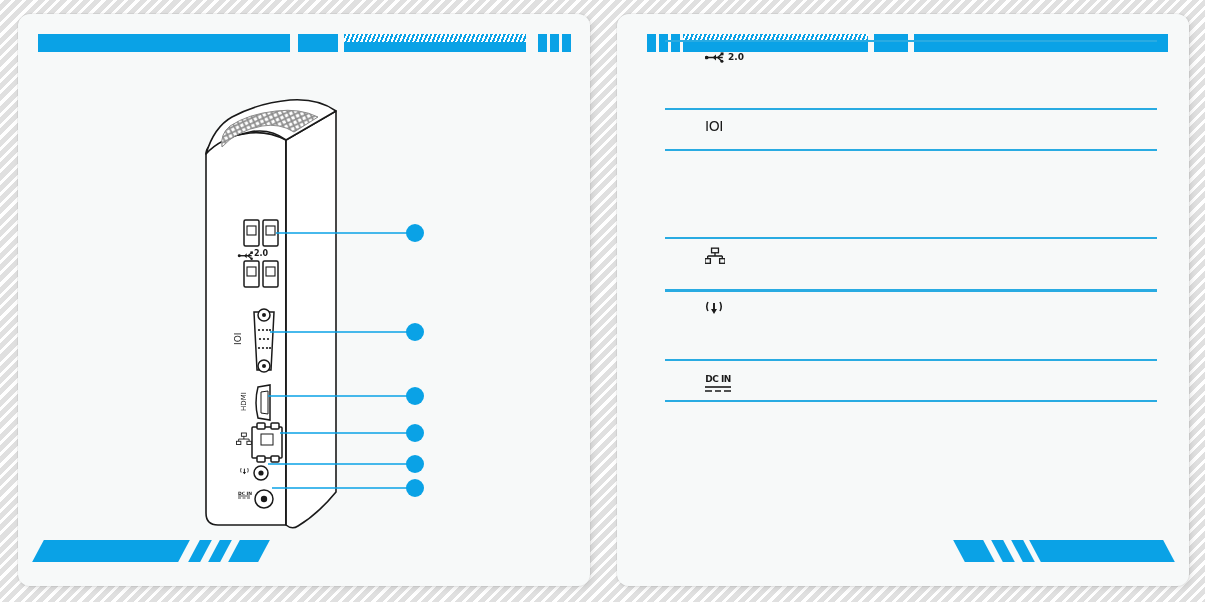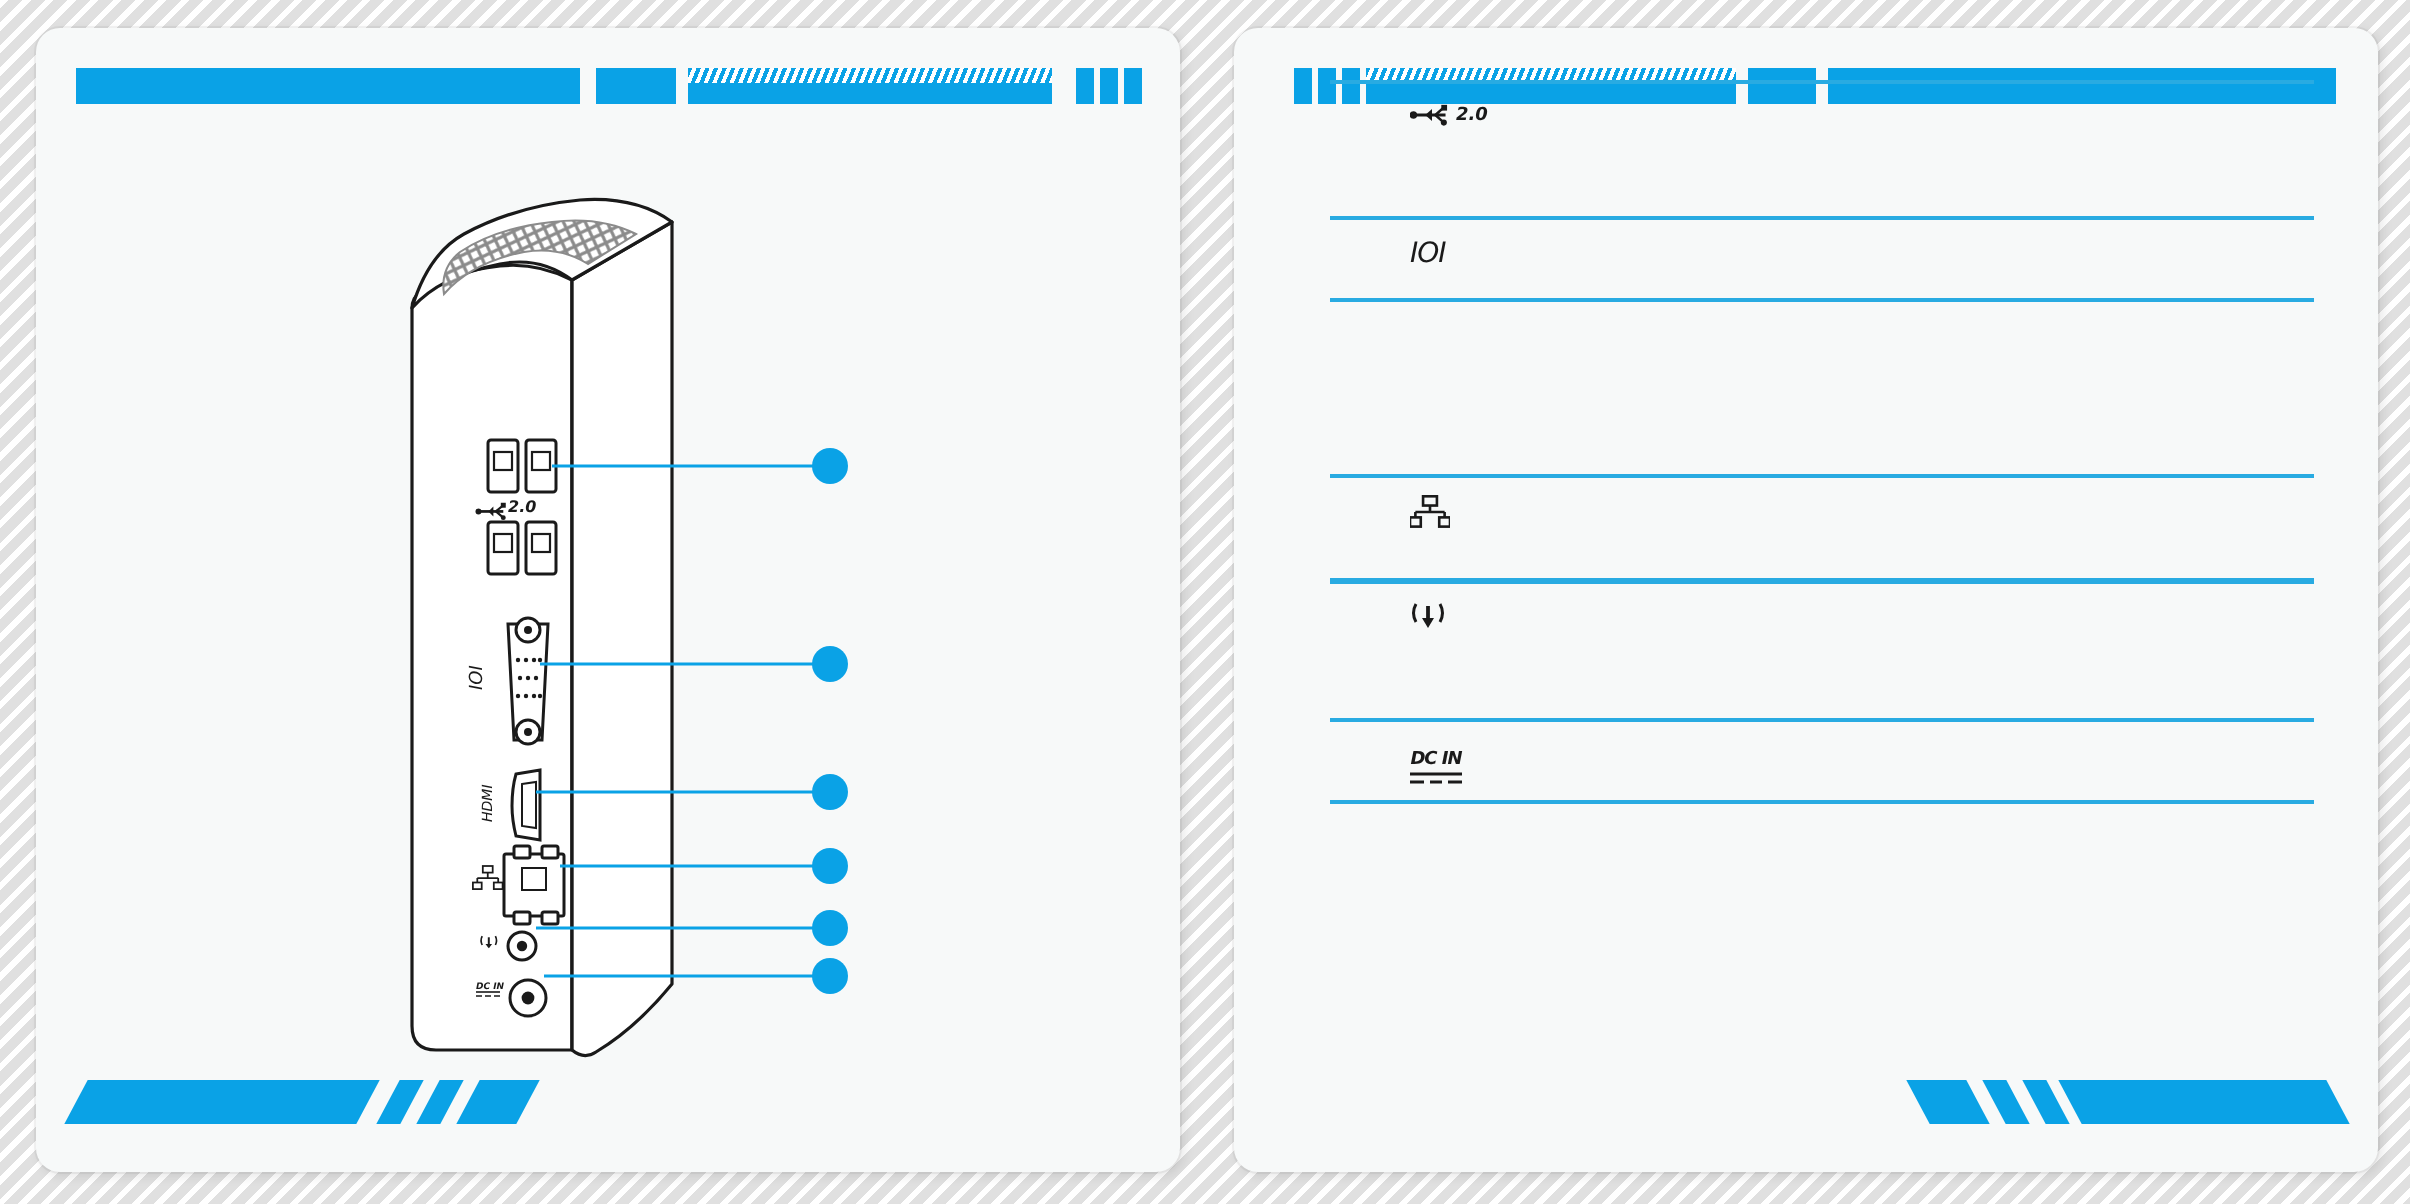--- a/index.html
+++ b/index.html
@@ -18,21 +18,20 @@
         #e0e0e0 3px, #e0e0e0 8px);
     opacity:1;
   }
 
   .page{
     position:absolute;
     background:#f7f9f9;
     border-radius:12px;
     box-shadow:0 0 0 1px rgba(0,0,0,0.045), 2px 2px 6px rgba(0,0,0,0.10);
     overflow:hidden;
-    font-style:italic;
   }
   #page-left  {left:18px;  top:14px; width:572px; height:572px;}
   #page-right {left:617px; top:14px; width:572px; height:572px;}
 
   
   .hdr{position:absolute;top:20px;height:18px;}
   .bar{position:absolute;top:0;height:18px;background:#0aa2e6;}
   .bar.half-hatch{
     background:linear-gradient(to bottom,
        transparent 0%, transparent 42%, #0aa2e6 42%, #0aa2e6 100%),

